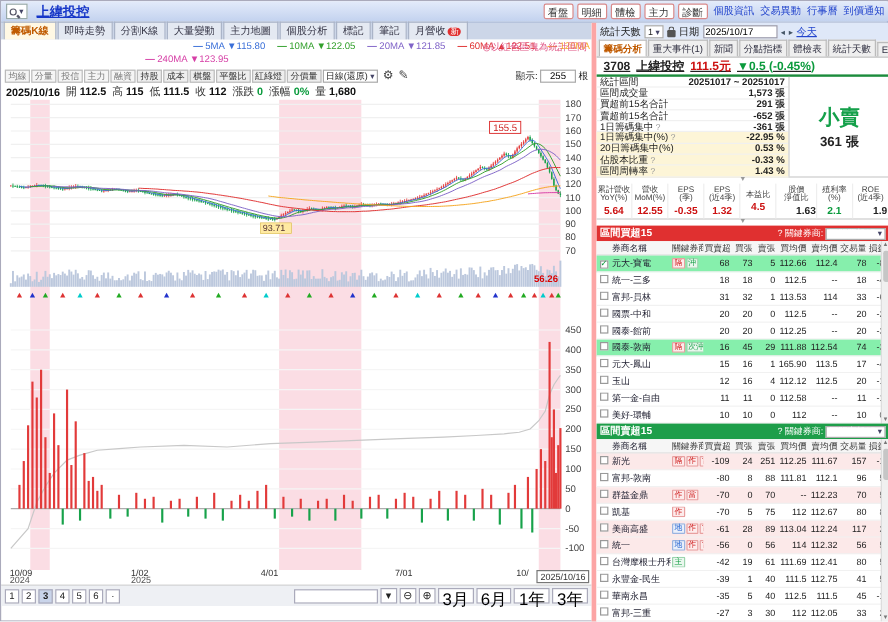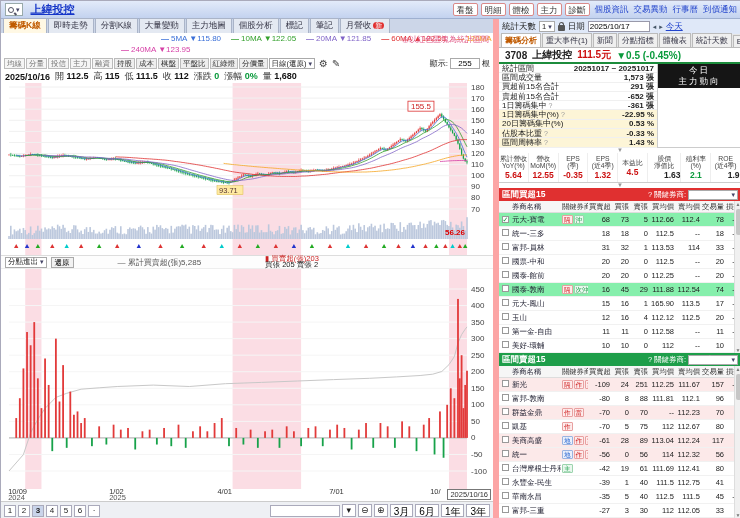--- a/index.html
+++ b/index.html
@@ -49,34 +49,34 @@
 #x-axis{position:relative;height:12px;font-size:7.5px;color:#333;background:#fff;}
 .xtick{position:absolute;top:0;width:34px;line-height:6px;}
 .xtick .sub{color:#555;}
 #x-endbox{position:absolute;right:2px;top:0;border:1px solid #777;background:#fff;padding:0 2px;font-size:7.5px;}
 #bottom-bar{height:18px;background:#eef0f4;border-top:1px solid #ccc;display:flex;align-items:center;gap:2px;padding:0 3px;}
 .pg{width:12px;height:12px;border:1px solid #aab;background:#fff;font-size:8px;display:flex;align-items:center;justify-content:center;cursor:pointer;}
 .pg.active{background:#c9d4ea;font-weight:bold;}
 #bb-right{margin-left:auto;display:flex;align-items:center;gap:2px;}
 #bb-input{width:70px;height:12px;border:1px solid #aab;background:#fff;}
 .zbtn{width:14px;height:13px;border:1px solid #aab;background:#fff;font-size:9px;line-height:11px;text-align:center;cursor:pointer;}
-.perbtn{border:1px solid #aab;background:#fff;font-size:10px;height:13px;padding:0 3px;cursor:pointer;}
+.perbtn{border:1px solid #aab;background:#fff;font-size:14px;height:13px;padding:0 3px;cursor:pointer;}
 
 
-#right{position:absolute;left:492px;top:18px;width:248px;height:500px;border-left:6px solid #fca5a5;background:#fff;overflow:hidden;}
+#right{position:absolute;left:492px;top:18px;width:248px;height:500px;border-left:4px solid #fca5a5;background:#fff;overflow:hidden;}
 #ctrl-row{height:15px;background:#dfe8f8;display:flex;align-items:center;gap:3px;padding:0 3px;font-size:8.5px;}
 #ctrl-row input{width:62px;height:11px;border:1px solid #99a;font-size:8px;padding:0 1px;}
 .lock{display:inline-block;width:7px;height:6px;background:#555;border-radius:1px;position:relative;margin-top:3px;}
 .lock::before{content:"";position:absolute;left:1px;top:-3px;width:3px;height:3px;border:1px solid #555;border-bottom:none;border-radius:3px 3px 0 0;}
 .tiny-arrow{font-size:7px;color:#456;cursor:pointer;}
 #today-link{color:#2244cc;text-decoration:underline;cursor:pointer;}
 #rtabs{height:14px;background:#e6e6e6;display:flex;align-items:flex-end;gap:1px;padding-left:2px;border-bottom:1px solid #bbb;}
 .rtab{font-size:8px;padding:1px 3px;background:#efefef;border:1px solid #bbb;border-bottom:none;color:#334;cursor:pointer;white-space:nowrap;}
 .rtab.active{background:#fff;color:#c05a00;font-weight:bold;}
-#quote-row{height:16px;display:flex;align-items:center;gap:5px;padding:0 6px;border-bottom:2px solid #1c8c3c;font-size:10px;font-weight:bold;}
+#quote-row{height:16px;display:flex;align-items:center;gap:5px;padding:0 6px;border-bottom:2px solid #1c8c3c;font-size:10px;font-weight:bold;text-decoration:underline;}
 #quote-price{color:#cc1111;}
 #quote-chg{color:#0a9a3c;}
 #stats-area{height:84px;display:flex;border-bottom:1px solid #ccc;}
 #stats-table{flex:1;}
 .srow{display:flex;justify-content:space-between;align-items:center;height:9.3px;padding:0 3px;border-bottom:1px solid #f0f0f0;font-size:8px;}
 .srow.hl{background:#fdf5d7;}
 .srow .q{color:#999;font-size:7px;margin-left:2px;}
 .srow b{font-weight:bold;}
 #maindir{width:84px;border-left:1px solid #ccc;display:flex;flex-direction:column;}
 #maindir-head{background:#151515;color:#fff;text-align:center;font-size:8.5px;line-height:11px;padding:1px 0;letter-spacing:2px;}
@@ -1047,32 +1047,20 @@
         <polygon points="442.16220472440943,165 446.5622047244094,165 444.3622047244094,161" fill="#d33"></polygon>
         <polygon points="449.3748031496063,165 453.77480314960627,165 451.5748031496063,161" fill="#0cc"></polygon>
         <polygon points="456.58740157480315,165 460.98740157480313,165 458.78740157480314,161" fill="#d33"></polygon>
         <polygon points="461.9968503937008,165 466.3968503937008,165 464.1968503937008,161" fill="#2a2"></polygon>
         <rect x="406.9527559055118" y="18.172727272727272" width="26" height="10" fill="#fff" stroke="#d33" stroke-width="0.8"></rect>
         <text x="409.9527559055118" y="26.172727272727272" font-size="8" fill="#c22">155.5</text>
         <rect x="215.98425196850394" y="102.71454545454546" width="26" height="9" fill="#ffeaa2" stroke="#d8b84a" stroke-width="0.5"></rect>
         <text x="217.98425196850394" y="109.71454545454546" font-size="7.5" fill="#533">93.71</text>
         <text x="444" y="152" font-size="8" fill="#d00" font-weight="bold">56.26</text>
       </svg>
-    <div id="pane2-header">
-      <span class="selectbox">
-        <span>分點進出</span>
-          <span class="caret">▾</span>
-      </span>
-      <button class="mini-btn">還原</button>
-      <span style="color:#555;margin-left:40px;">— 累計買賣超(張)5,285</span>
-      <span id="pane2-legend2">
-        <span style="color:#c22;">▮ 買賣超(張)203</span>
-        <span><span>買張 205</span> <span>賣張 2</span></span>
-      </span>
-    </div>
     <svg id="flow-svg" width="492" height="220">
         <rect x="24.228346456692915" y="0" width="16.228346456692915" height="220" fill="#fbdde4"></rect>
         <rect x="231.59055118110237" y="0" width="68.51968503937005" height="220" fill="#fbdde4"></rect>
         <rect x="447.9685039370079" y="0" width="18.03149606299212" height="220" fill="#fbdde4"></rect>
         <line x1="8" y1="20" x2="466" y2="20" stroke="#f5f5f5" stroke-width="1"></line>
         <text x="470" y="22.5" font-size="8" fill="#444">450</text>
         <line x1="8" y1="36.54545454545455" x2="466" y2="36.54545454545455" stroke="#f5f5f5" stroke-width="1"></line>
         <text x="470" y="39.04545454545455" font-size="8" fill="#444">400</text>
         <line x1="8" y1="53.09090909090909" x2="466" y2="53.09090909090909" stroke="#f5f5f5" stroke-width="1"></line>
         <text x="470" y="55.59090909090909" font-size="8" fill="#444">350</text>
@@ -1284,23 +1272,23 @@
           <div class="srow hl">
             <span>佔股本比重<span class="q">?</span></span>
             <b>-0.33 %</b>
           </div>
           <div class="srow hl">
             <span>區間周轉率<span class="q">?</span></span>
             <b>1.43 %</b>
           </div>
         </div>
       <div id="maindir">
-        <div id="maindir-head">
-          <div>今日</div>
-            <div>主力動向</div>
+        <div id="maindir-body">
+          <span id="maindir-action">小賣</span>
+          <span id="maindir-amt">361 張</span>
         </div>
       </div>
     </div>
     <div class="collapse-arrow">▼</div>
     <div id="metrics">
         <div class="mcol">
           <div class="mh">累計營收</div>
           <div class="mh">YoY(%)</div>
           <div class="mv red">5.64</div>
         </div>

